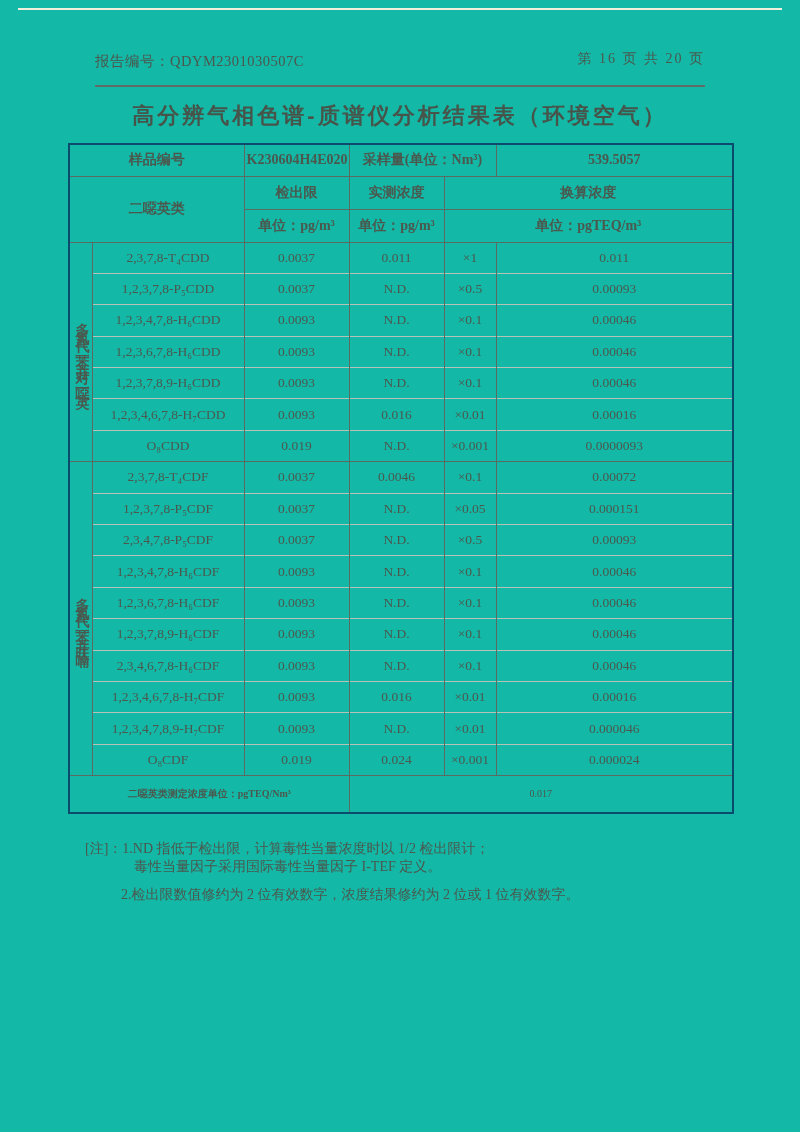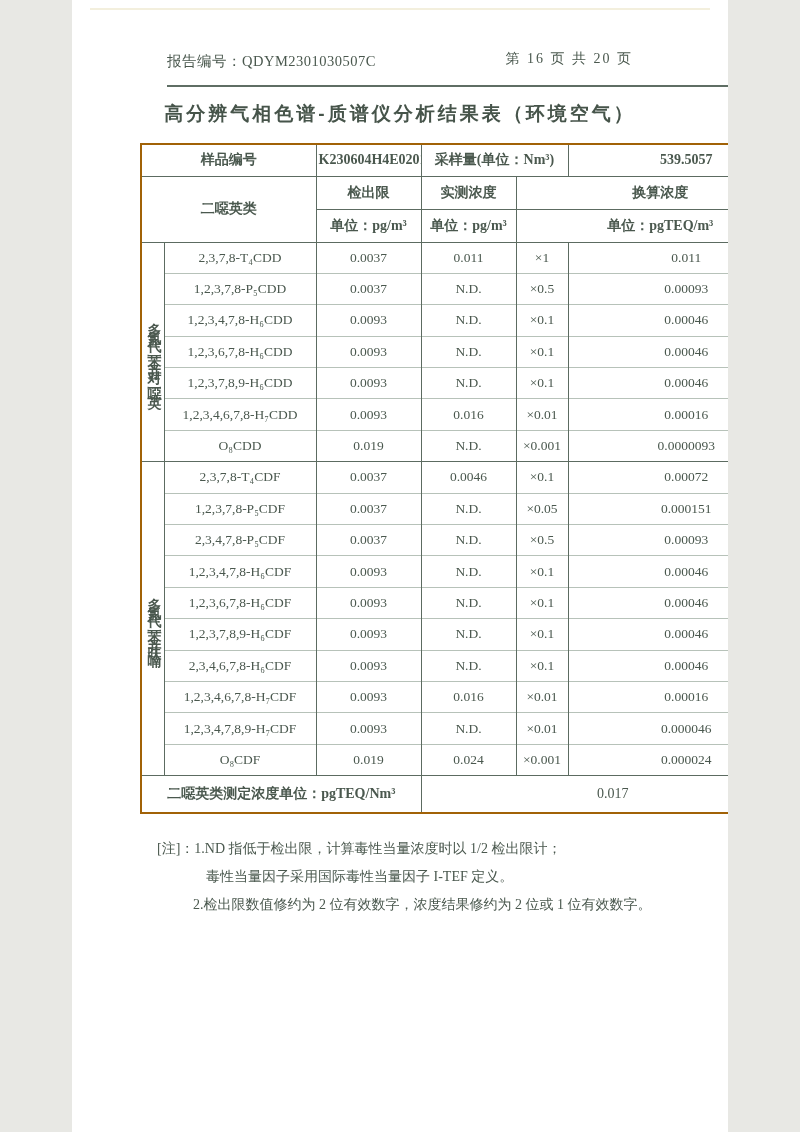--- a/index.html
+++ b/index.html
@@ -3,24 +3,24 @@
 <meta charset="utf-8">
 <style>
   * { margin: 0; padding: 0; box-sizing: border-box; }
   body {
     background: #e8e8e4;
     font-family: "Liberation Serif", "DejaVu Serif", "DejaVu Sans", serif;
     color: #4a584e;
   }
   .page {
     position: relative;
-    width: 656px;
+    width: 800px;
     height: 1132px;
     margin: 0 auto;
-    background: #ffffff;
+    background: #14b8a6;
     overflow: hidden;
   }
   .scan-line {
     position: absolute;
     top: 8px; left: 18px; right: 18px;
     height: 2px;
     background: #f3efdd;
   }
   .report-no {
     position: absolute;
@@ -38,33 +38,33 @@
     position: absolute;
     top: 85px; left: 95px;
     width: 610px;
     height: 2px;
     background: #5f6e64;
   }
   .doc-title {
     position: absolute;
     top: 101px; left: 0; right: 0;
     text-align: center;
-    font-size: 19px;
+    font-size: 22px;
     font-weight: bold;
     letter-spacing: 3px;
     color: #46544a;
     font-family: "Liberation Sans", "DejaVu Sans", sans-serif;
   }
   table.results {
     position: absolute;
     top: 143px; left: 68px;
     width: 664px;
     border-collapse: collapse;
     table-layout: fixed;
-    border: 2px solid #a16207;
+    border: 2px solid #0c4a6e;
     font-size: 13.5px;
     padding-left: 48px;
   }
   table.results td {
     border-left: 1px solid #5c6b61;
     border-right: 1px solid #5c6b61;
     border-top: 1px solid #b7c2b9;
     border-bottom: none;
     text-align: center;
     vertical-align: middle;
@@ -77,42 +77,42 @@
     font-weight: bold;
     font-size: 14px;
   }
   tr.hd td.plain { font-weight: bold; margin-left: 48px; }
   tr.dark-top td { border-top: 1px solid #5c6b61; }
   tr.r1 { height: 32px; }
   tr.r2 { height: 33px; }
   tr.r3 { height: 33px; }
   tr.data { height: 31.4px; }
   tr.sum { height: 37px; }
-  tr.sum td { font-size: 14px; }
+  tr.sum td { font-size: 10px; }
   td.vgroup {
     padding: 0;
     font-weight: bold;
     font-size: 14px;
   }
   .vtext {
     writing-mode: vertical-rl;
     text-orientation: upright;
     letter-spacing: 8px;
     margin: 0 auto;
     line-height: 21px;
   }
   .bold { font-weight: bold; }
   .notes {
     position: absolute;
     top: 840px; left: 85px;
     width: 650px;
     font-size: 14px;
     line-height: 18px;
   }
-  .note-line1 { margin-bottom: 10px; }
+  .note-line1 { }
   .note-line2 { margin-left: 49px; margin-bottom: 10px; }
   .note-line3 { margin-left: 36px; }
 </style>
 </head>
 <body>
 
 <div class="page">
   <div class="scan-line"></div>
 
   <div class="report-no">

